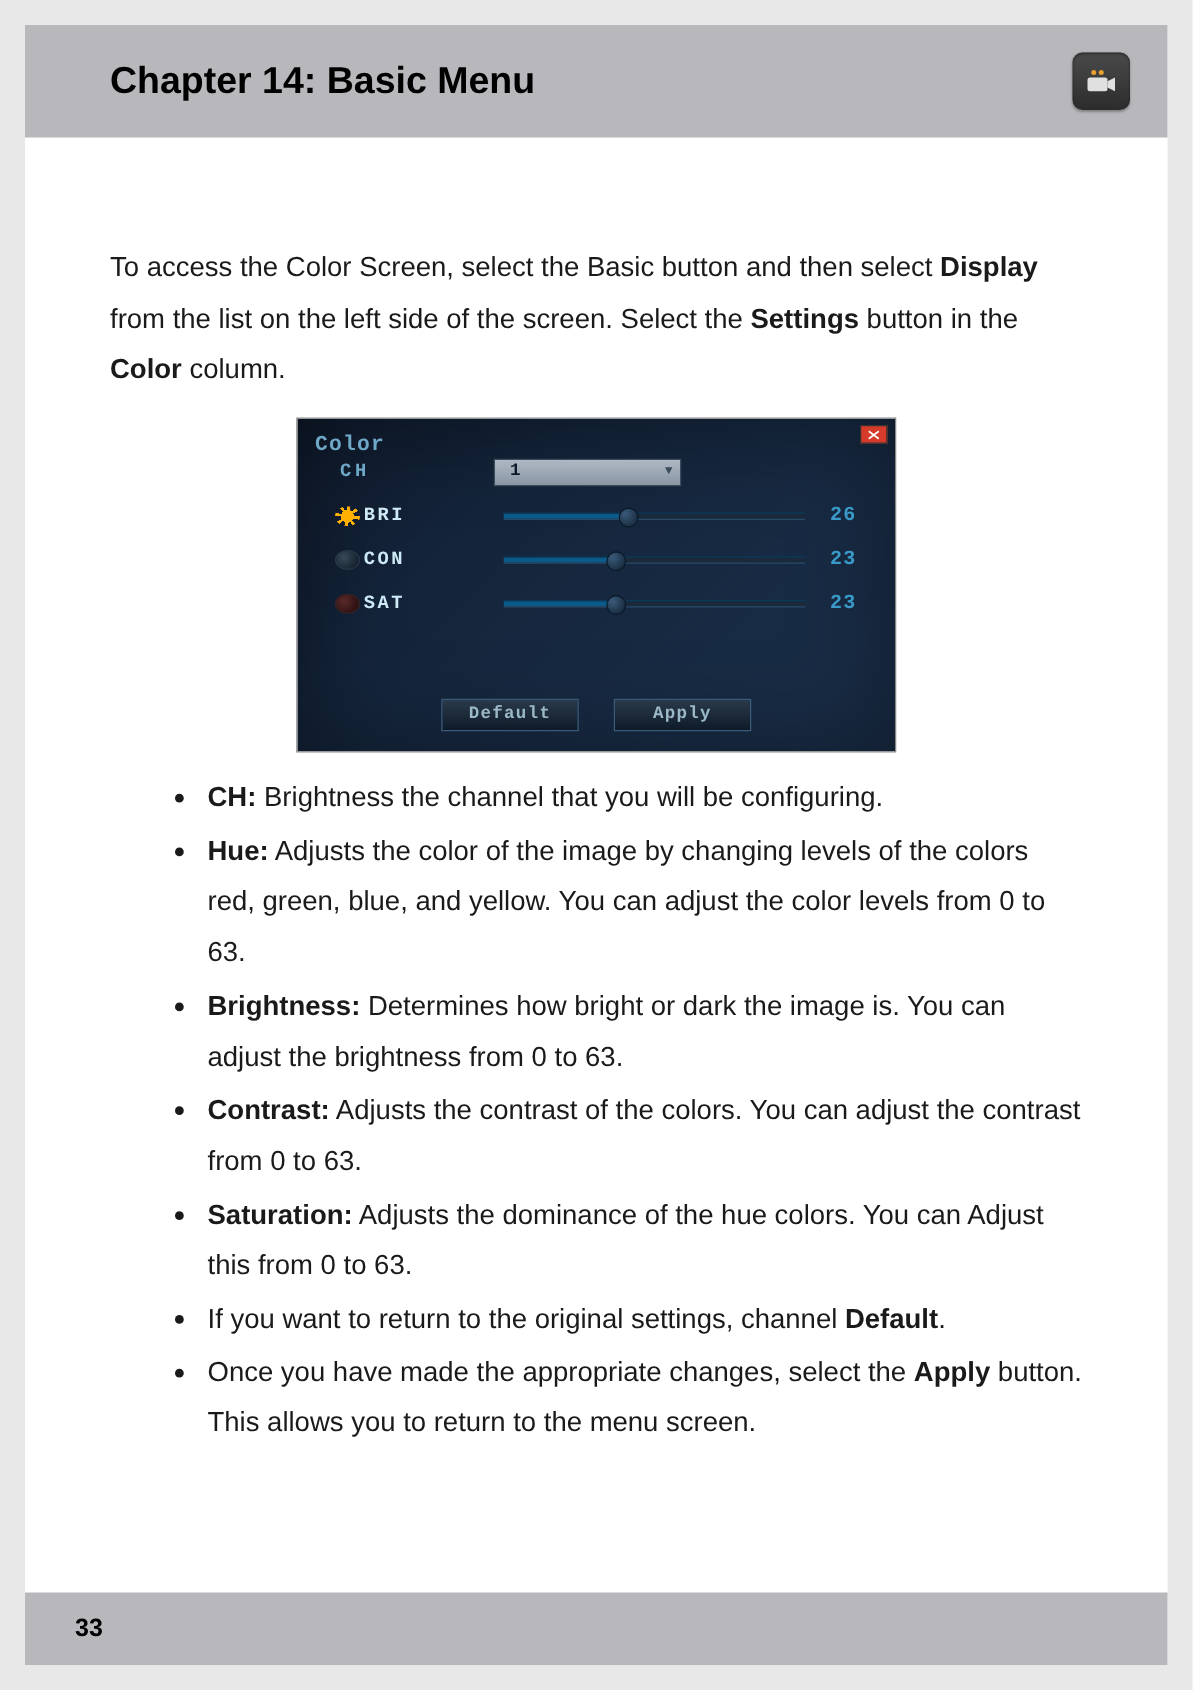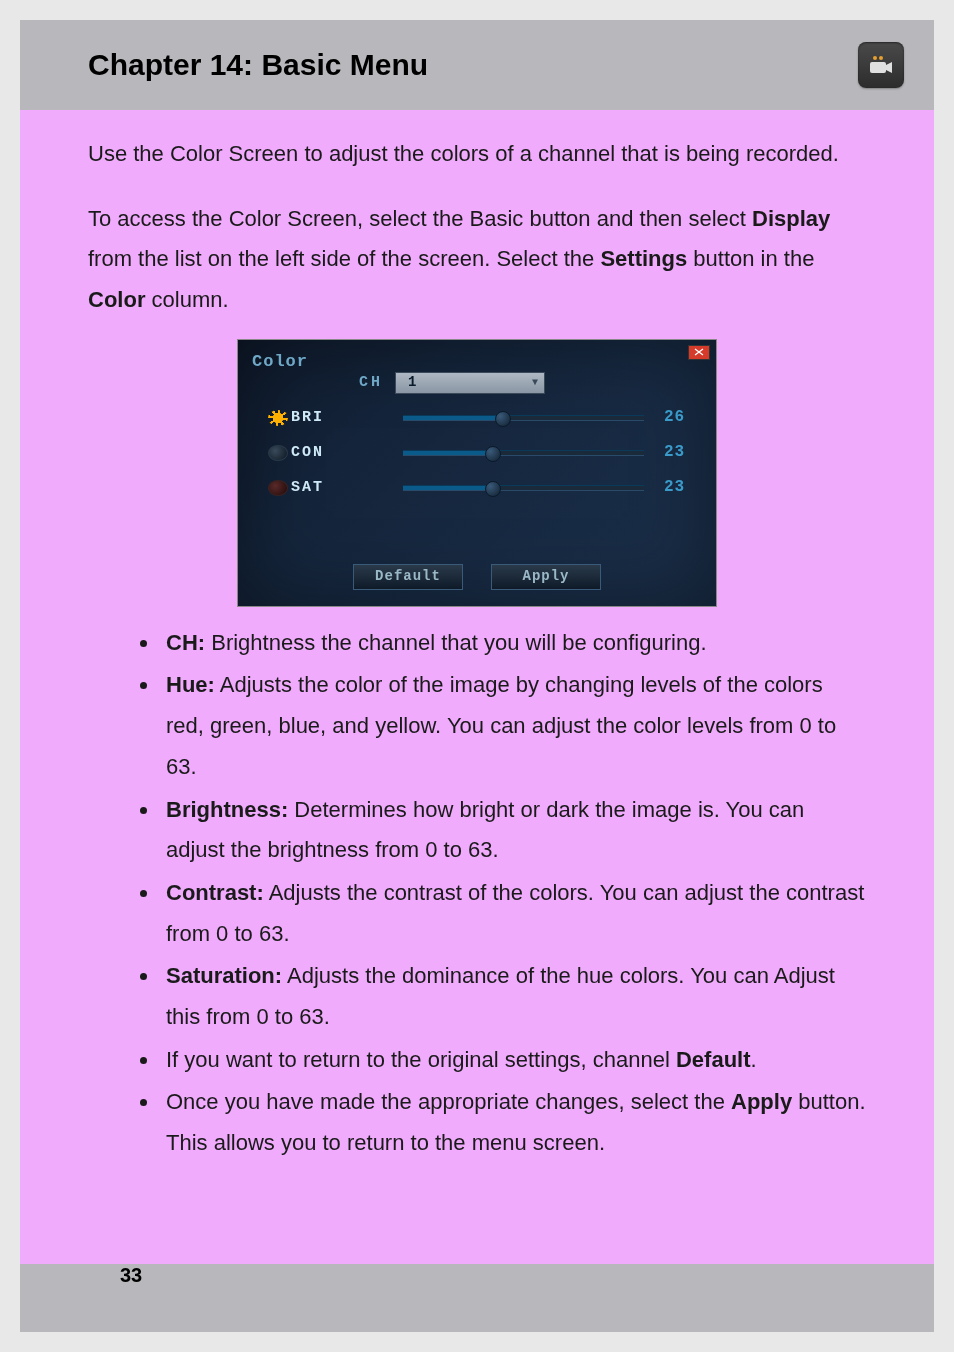--- a/index.html
+++ b/index.html
@@ -6,21 +6,21 @@
   html, body { width: 954px; height: 1352px; }
   body {
     background: #e8e8e8;
     font-family: Arial, Helvetica, sans-serif;
     color: #000;
     position: relative;
   }
   .page {
     position: absolute;
     top: 20px; left: 20px; right: 20px; bottom: 20px;
-    background: #f0abfc;
+    background: #ffffff;
   }
   .header {
     background: #b8b8bc;
     height: 90px;
     display: flex;
     align-items: center;
     justify-content: space-between;
     padding: 0 30px 0 68px;
   }
   .header h1 {
@@ -42,21 +42,21 @@
     font-size: 22px;
     line-height: 1.85;
     color: #1a1a1a;
   }
   .sec-heading {
     font-size: 22px;
     font-weight: 700;
     margin-bottom: 10px;
   }
   .para { margin-bottom: 18px; }
-  .para.spacer-top { margin-top: 24px; }
+  .para.spacer-top { margin-top: 60px; }
   .figure-wrap {
     display: flex;
     justify-content: center;
     margin: 4px 0 16px 0;
   }
   .figure {
     width: 480px;
     height: 268px;
     background: linear-gradient(135deg,#0f1a2c 0%,#14243a 30%,#182b44 70%,#1a2e48 100%);
     border: 1px solid #888;
@@ -92,21 +92,21 @@
   .fig-label {
     width: 115px;
     display: flex; align-items: center; gap: 3px;
     font-size: 15px; font-weight: 700;
     letter-spacing: 2px;
   }
   .fig-ico { width: 20px; height: 16px; border-radius: 50%; }
   .ico-con { background: radial-gradient(circle at 35% 35%, #3a4a5a, #0a1520); border:1px solid #2a3a4a; }
   .ico-hue { background: conic-gradient(#d33,#dd3,#3d3,#3dd,#33d,#d3d,#d33); }
   .ico-sat { background: radial-gradient(circle at 35% 35%, #5a2a2a, #200808); border:1px solid #3a2222; }
-  .ch-label { color:#6fa8c7; font-size:15px; font-weight:700; letter-spacing:3px; width:115px; padding-left:4px;text-align:right; }
+  .ch-label { color:#6fa8c7; font-size:15px; font-weight:700; letter-spacing:3px; width:115px; padding-left:4px; }
   .ch-select {
     width: 150px; height: 22px;
     background: linear-gradient(#aeb8c4,#8a96a4);
     border: 1px solid #3a4a5a;
     display: flex; align-items:center; justify-content: space-between;
     padding: 0 6px 0 12px;
     color:#0a1a2a; font-weight:700; font-size:14px;
     letter-spacing: 0;
   }
   .ch-arrow { color:#3a4a5a; font-size:10px; }
@@ -148,24 +148,25 @@
     margin-top: 4px;
   }
   ul.bullets li {
     padding-left: 6px;
     margin-bottom: 2px;
     line-height: 1.85;
   }
   .footer {
     position: absolute;
     bottom: 0; left: 0; right: 0;
-    height: 68px;
+    height: 58px;
     background: #b8b8bc;
     display: flex;
-    padding-left: 100px;
+    align-items: center;
+    padding-left: 40px;
     font-weight: 700;
     font-size: 20px;
     color: #000;
   }
 </style>
 </head>
 <body>
 
 <div class="page">
 
@@ -176,21 +177,20 @@
         <circle cx="8" cy="4" r="2" fill="#e8a030"></circle>
         <circle cx="14" cy="4" r="2" fill="#e8a030"></circle>
         <rect x="3" y="8" width="16" height="11" rx="2" fill="#e0e0e0"></rect>
         <path d="M19 11 L25 8 L25 19 L19 16 Z" fill="#e0e0e0"></path>
       </svg>
     </div>
   </div>
 
   <div class="content">
 
-    <p class="para">Use the Color Screen to adjust the colors of a channel that is being recorded.</p>
 
     <p class="para spacer-top">
       <span>To access the Color Screen, select the Basic button and then select </span><b>Display</b><span> from the list on the left side of the screen. Select the </span><b>Settings</b><span> button in the </span><b>Color</b><span> column.</span>
     </p>
 
     <div class="figure-wrap">
       <div class="figure">
         <div class="fig-title">Color</div>
         <div class="fig-close">
           <svg width="10" height="8" viewBox="0 0 10 8">

